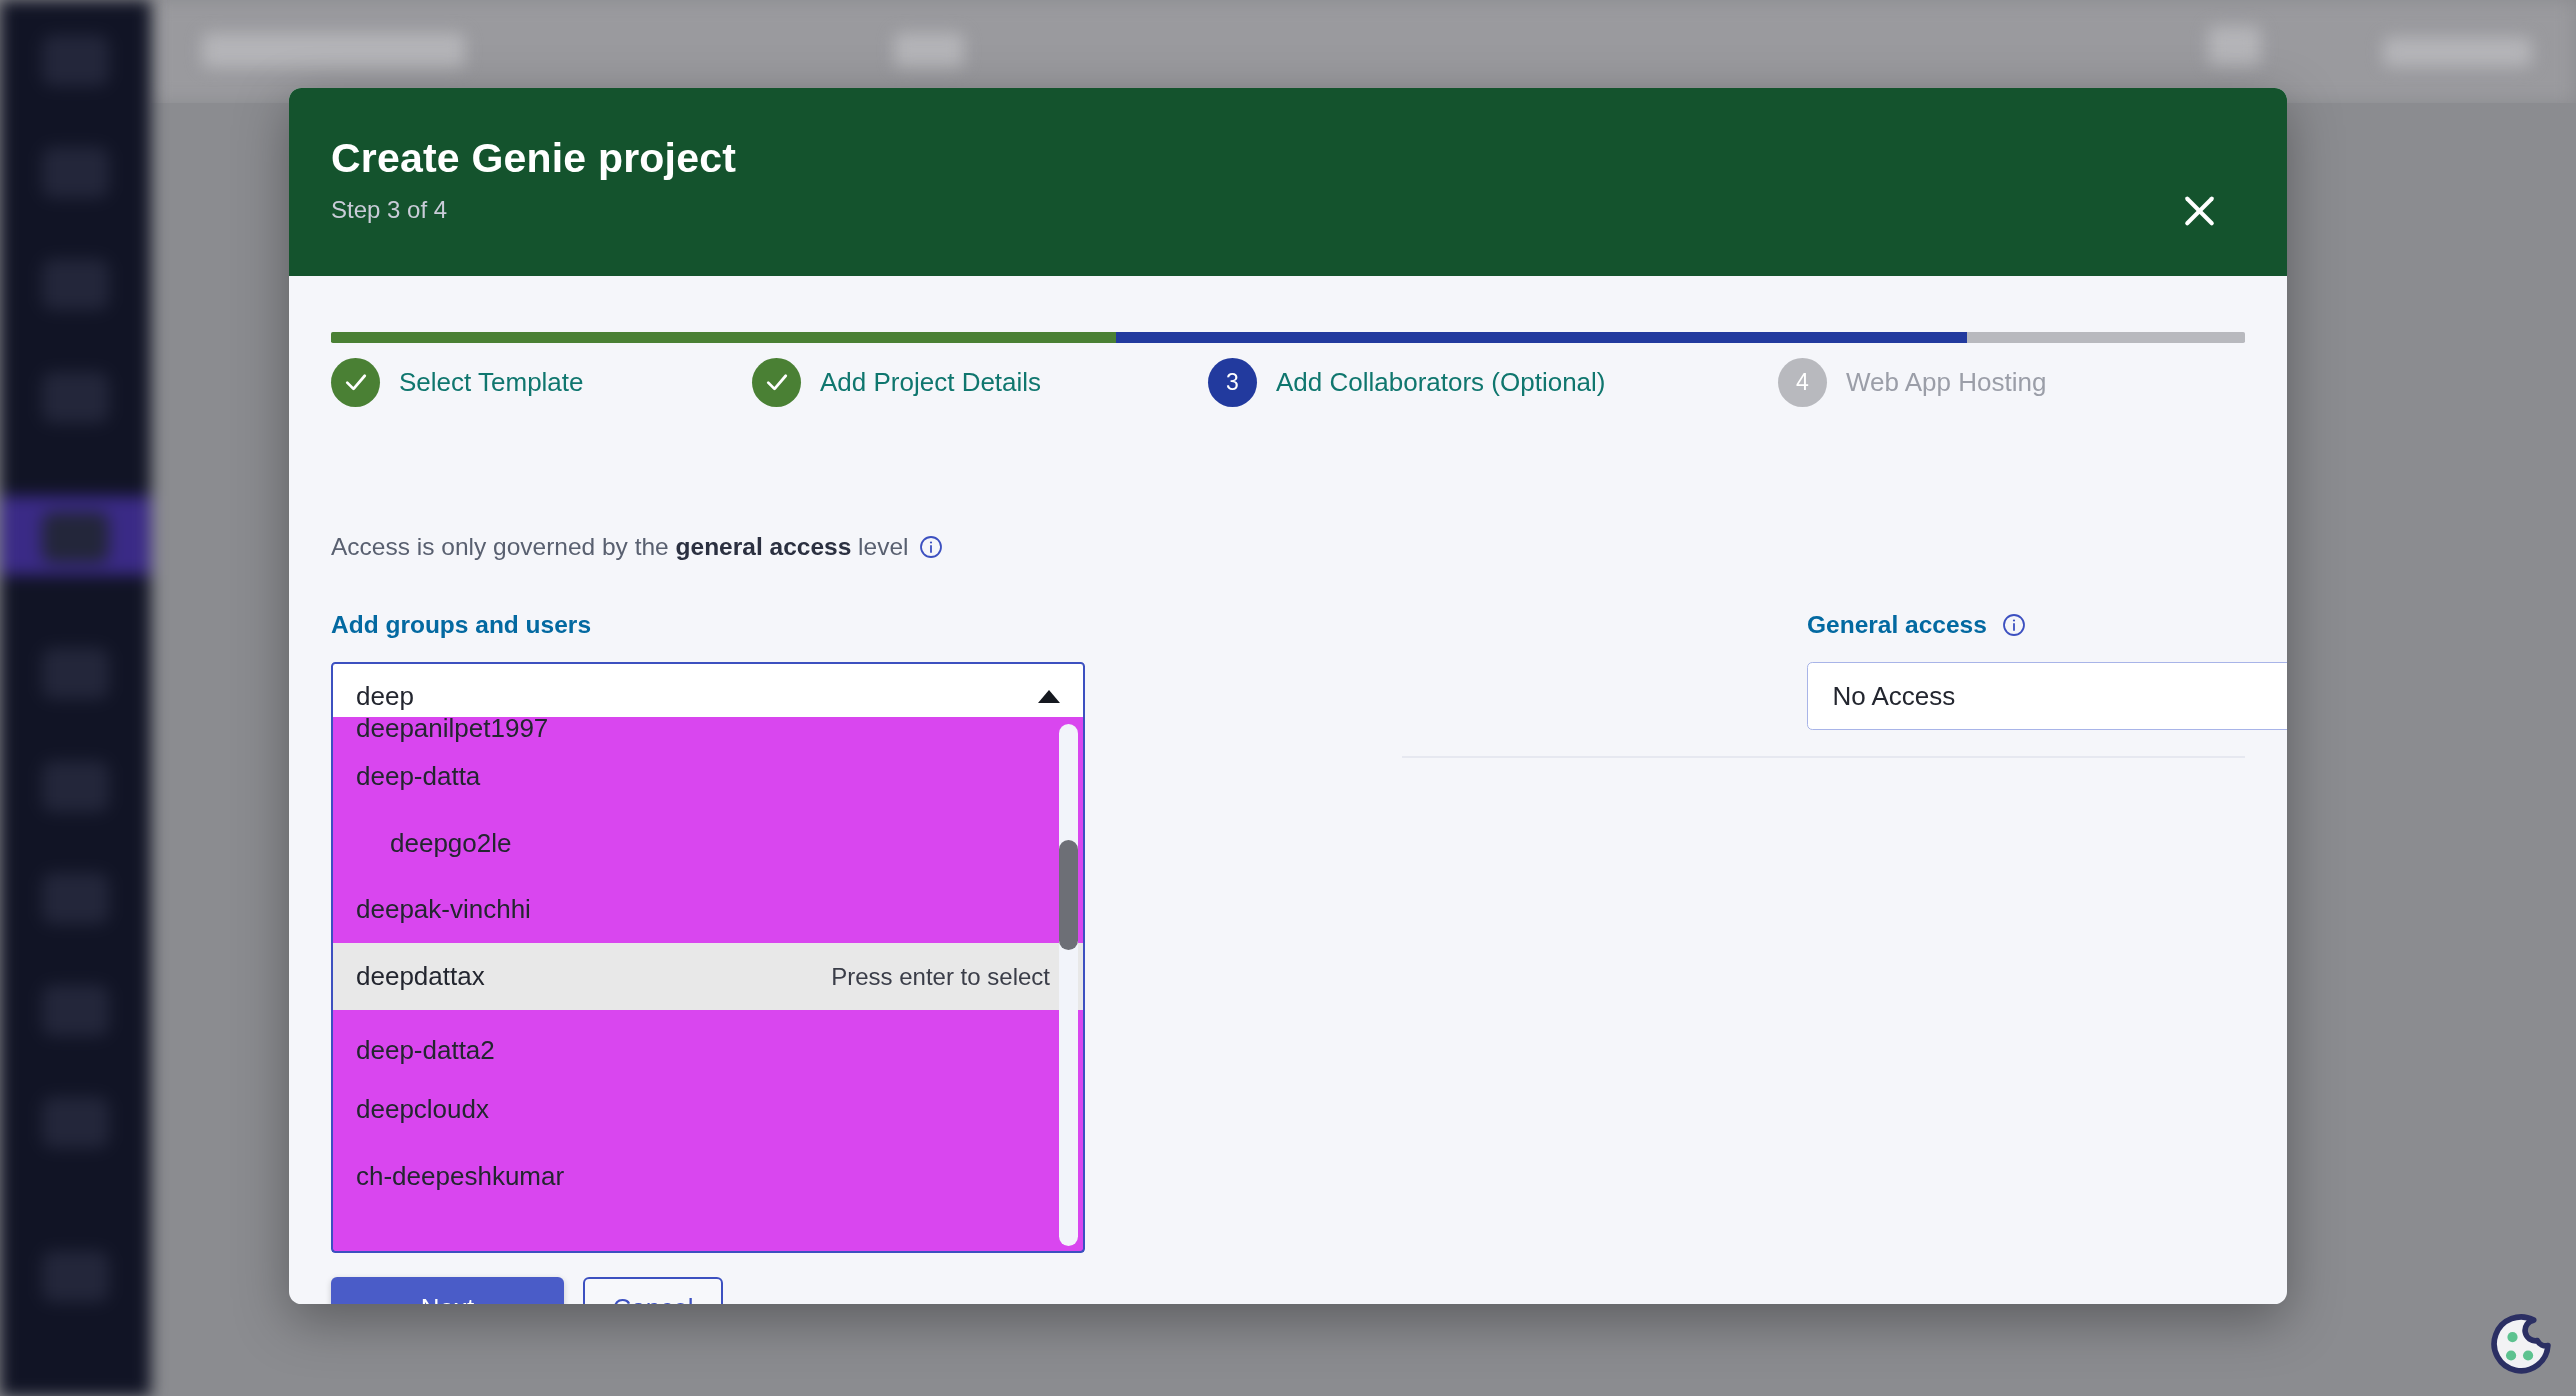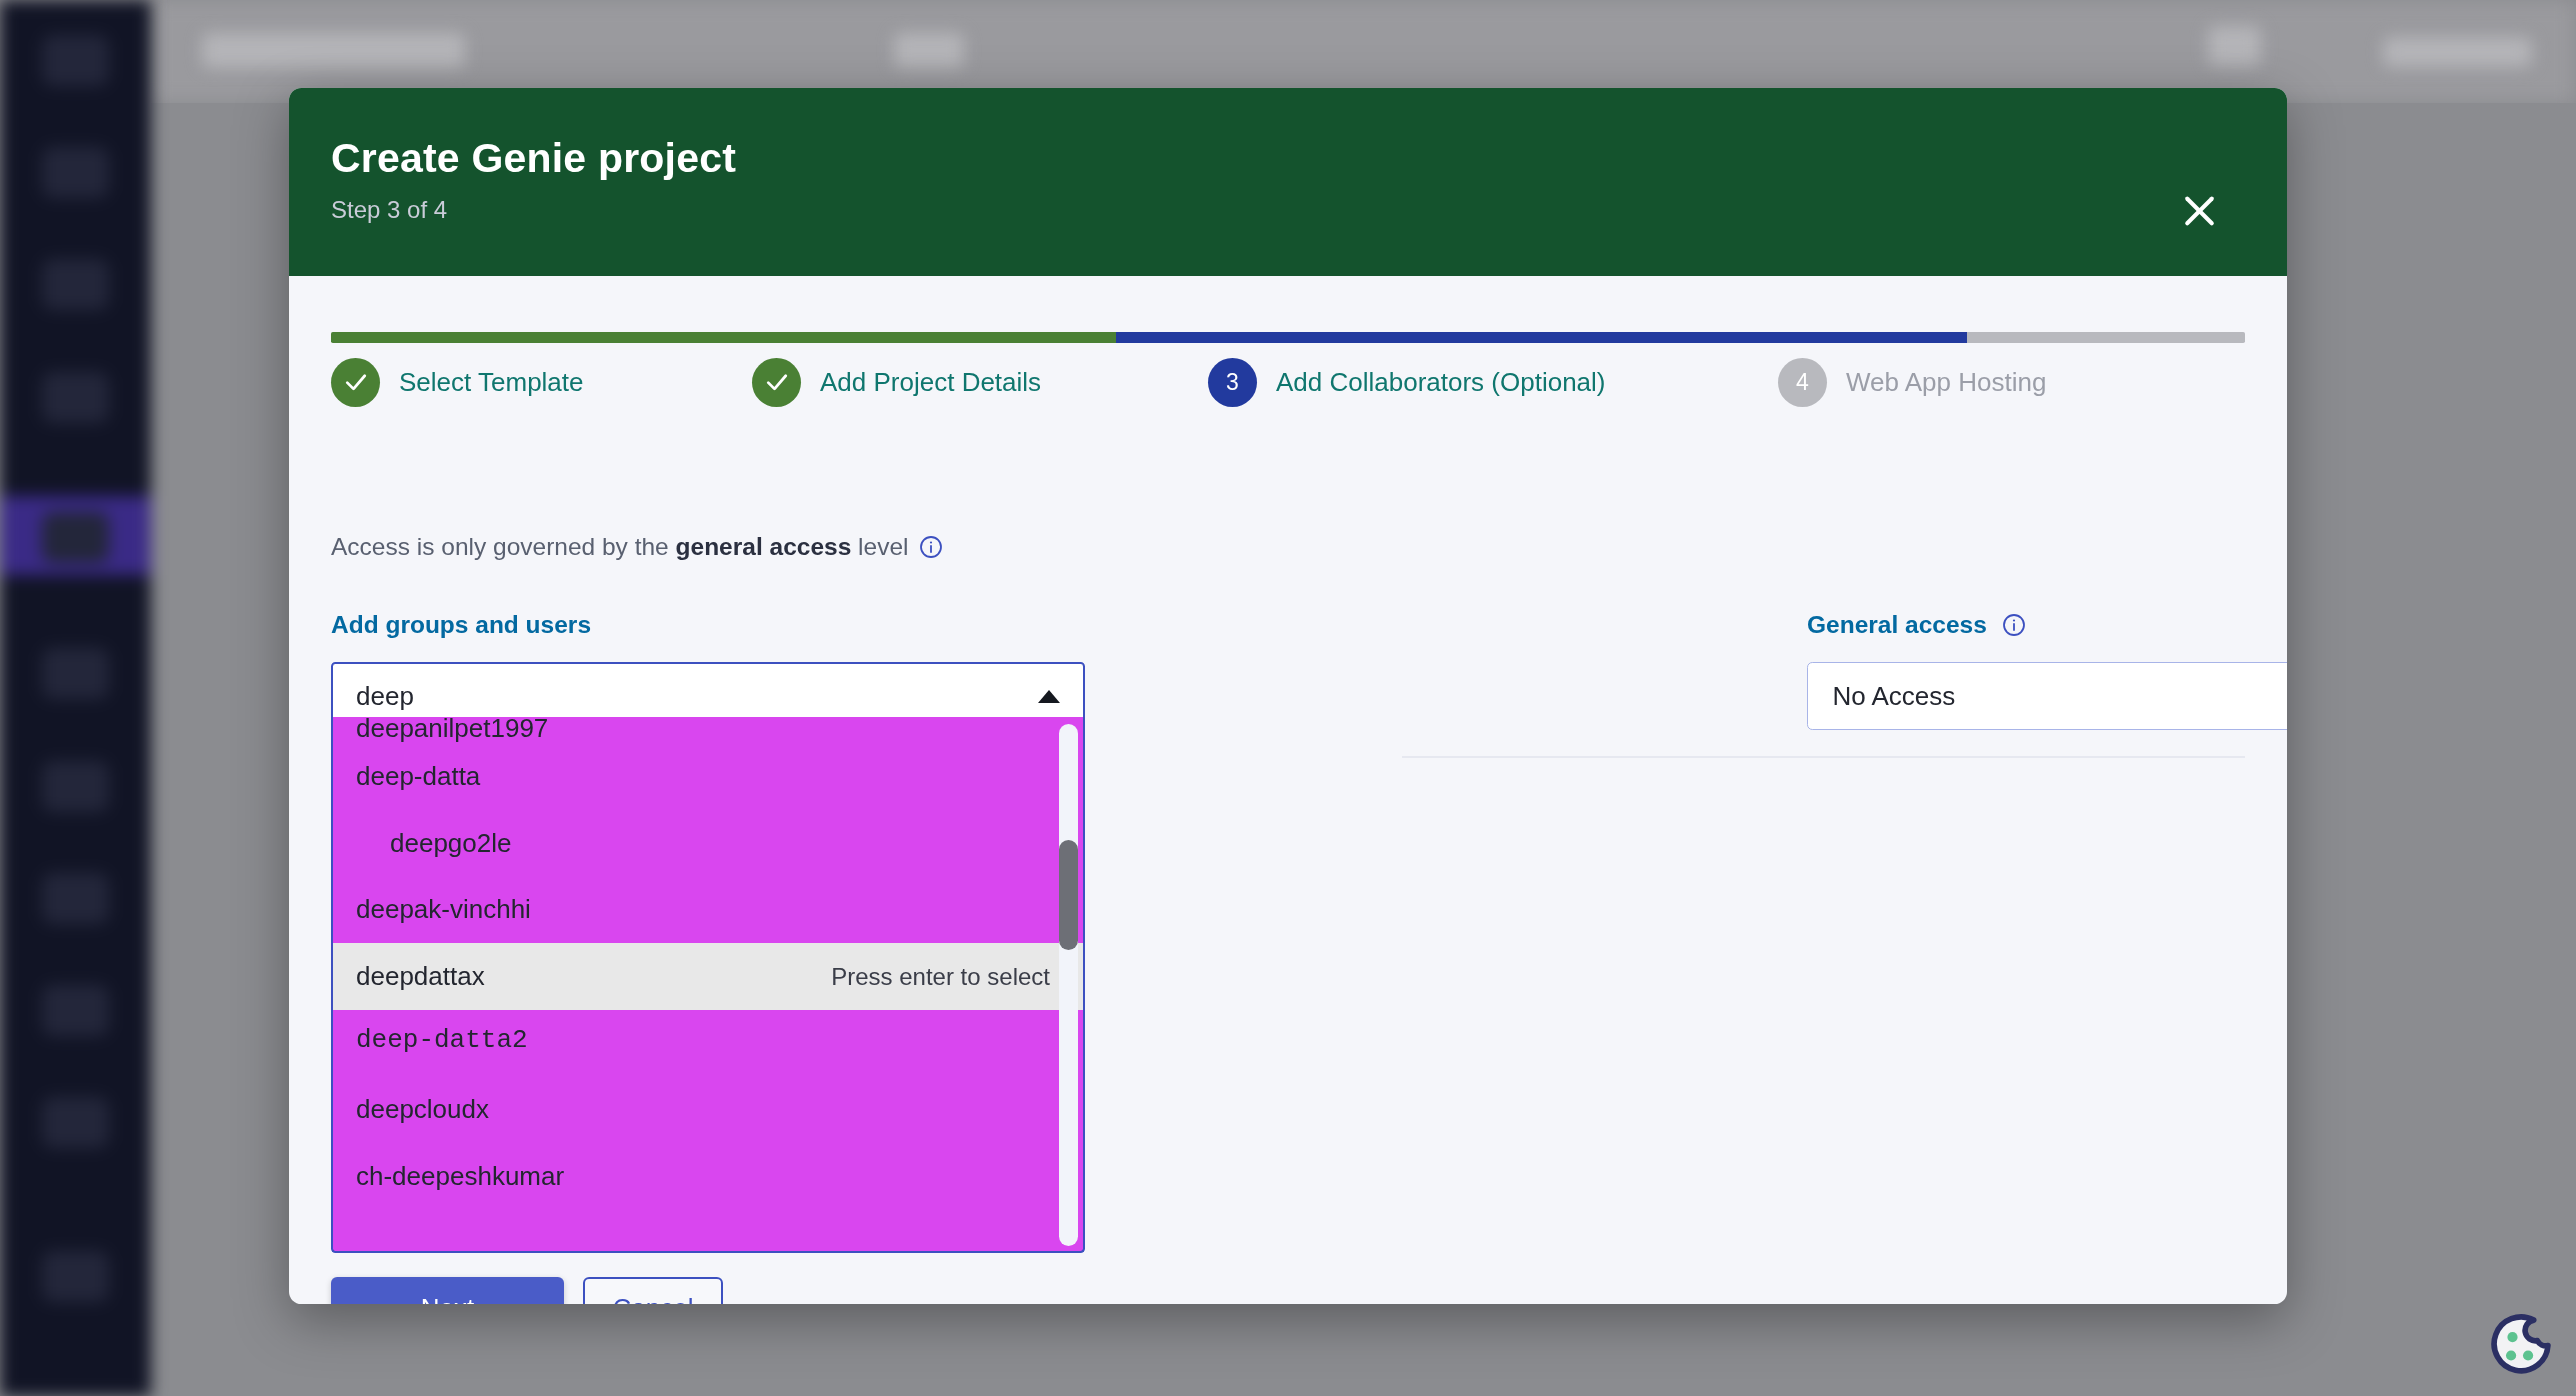--- a/index.html
+++ b/index.html
@@ -245,21 +245,21 @@
         <div class="dd-item" style="position: absolute; left: 0px; right: 0px; top: 93px; margin-left: 34px;">
           <span>deepgo2le</span>
         </div>
         <div class="dd-item" style="position: absolute; left: 0px; right: 0px; top: 159px;">
           <span>deepak-vinchhi</span>
         </div>
         <div class="dd-item highlighted" style="position: absolute; left: 0px; right: 0px; top: 226px;">
           <span>deepdattax</span>
           <span class="dd-hint">Press enter to select</span>
         </div>
-        <div class="dd-item" style="position: absolute; left: 0px; right: 0px; top: 289px; font-family: Liberation Mono, monospace;">
+        <div class="dd-item" style="position: absolute; left: 0px; right: 0px; top: 300px;">
           <span>deep-datta2</span>
         </div>
         <div class="dd-item" style="position: absolute; left: 0px; right: 0px; top: 359px;">
           <span>deepcloudx</span>
         </div>
         <div class="dd-item" style="position: absolute; left: 0px; right: 0px; top: 426px; text-align: center;">
           <span>ch-deepeshkumar</span>
         </div>
         <div id="dd-scroll-track"></div>
       <div id="dd-scroll-thumb"></div>

